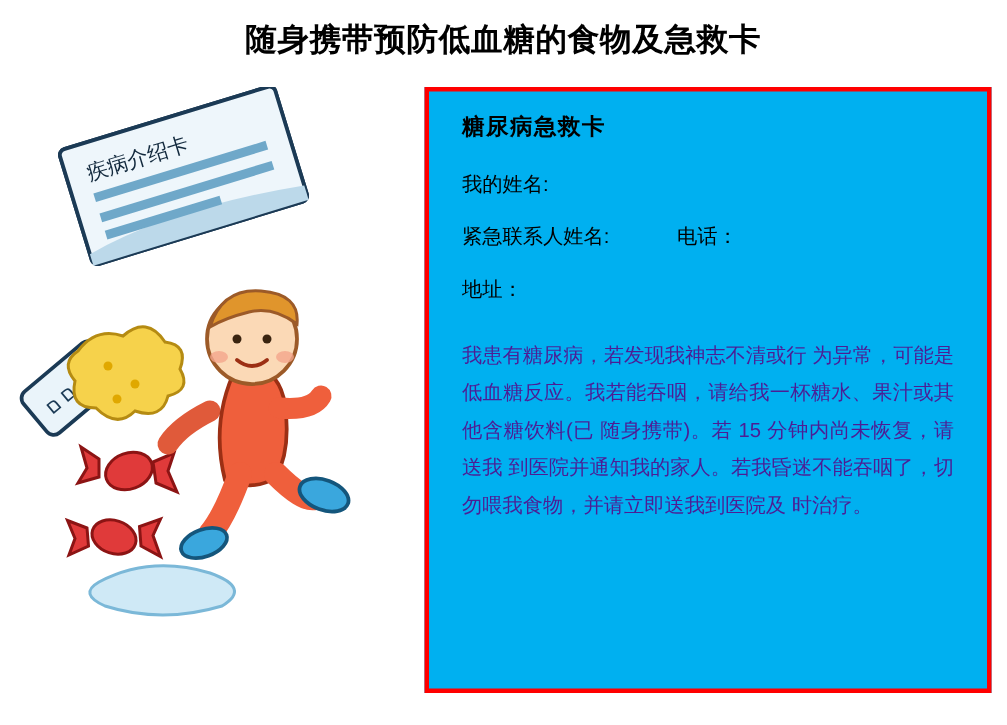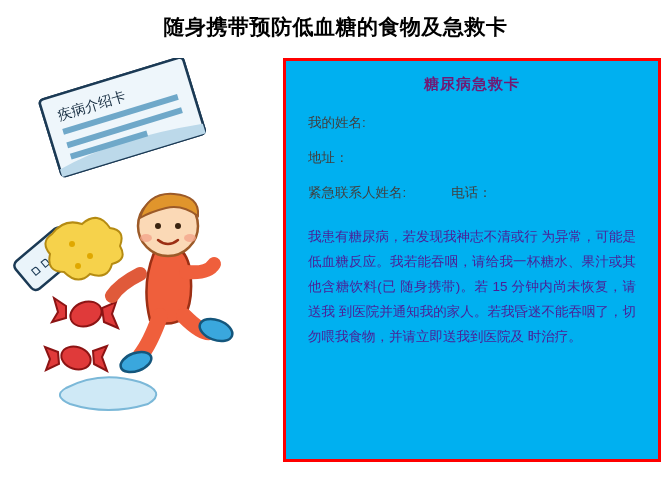--- a/index.html
+++ b/index.html
@@ -51,30 +51,30 @@
     left: 283px;
     top: 58px;
     width: 378px;
     height: 404px;
     background: #00b0f0;
     border: 3px solid #ff0000;
     box-sizing: border-box;
     padding: 14px 22px 10px 22px;
   }
   #card-title {
-    text-align: center;
+    text-align: left;
     font-size: 15px;
     font-weight: bold;
-    color: #701a75;
+    color: #000000;
     margin-bottom: 20px;
     letter-spacing: 1px;
   }
   .card-field {
     font-size: 13.5px;
-    color: #404040;
+    color: #000000;
     margin-bottom: 17px;
     line-height: 18px;
     white-space: pre;
   }
   #card-body {
     font-size: 13.5px;
     color: #4c1d95;
     line-height: 25px;
     margin-top: 22px;
     text-align: justify;
@@ -149,18 +149,18 @@
 
         <ellipse cx="128" cy="304" rx="16" ry="9" fill="#3aa7dd" stroke="#14567c" stroke-width="2.5" transform="rotate(-20 128 304)"></ellipse>
         <ellipse cx="208" cy="272" rx="17" ry="10" fill="#3aa7dd" stroke="#14567c" stroke-width="2.5" transform="rotate(20 208 272)"></ellipse>
       </g>
     </svg>
   </div>
 
   <div id="card">
     <div id="card-title">糖尿病急救卡</div>
     <div class="card-field">我的姓名:</div>
+    <div class="card-field">紧急联系人姓名:            电话：</div>
     <div class="card-field">地址：</div>
-    <div class="card-field">紧急联系人姓名:            电话：</div>
     <div id="card-body">我患有糖尿病，若发现我神志不清或行 为异常，可能是低血糖反应。我若能吞咽，请给我一杯糖水、果汁或其他含糖饮料(已 随身携带)。若 15 分钟内尚未恢复，请送我 到医院并通知我的家人。若我昏迷不能吞咽了，切勿喂我食物，并请立即送我到医院及 时治疗。</div>
   </div>
 
 </div>
 
 </body></html>

